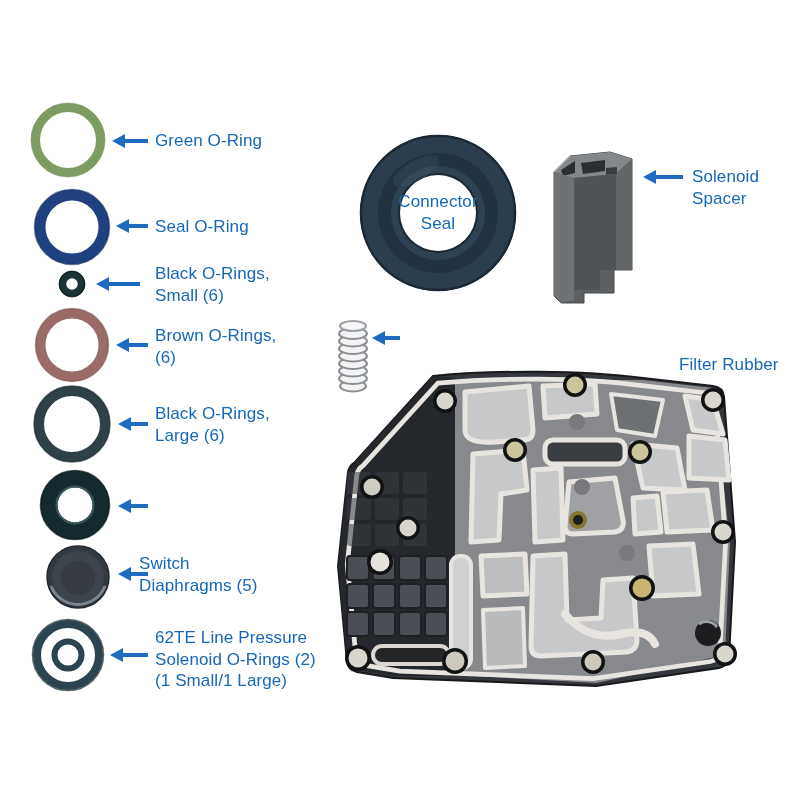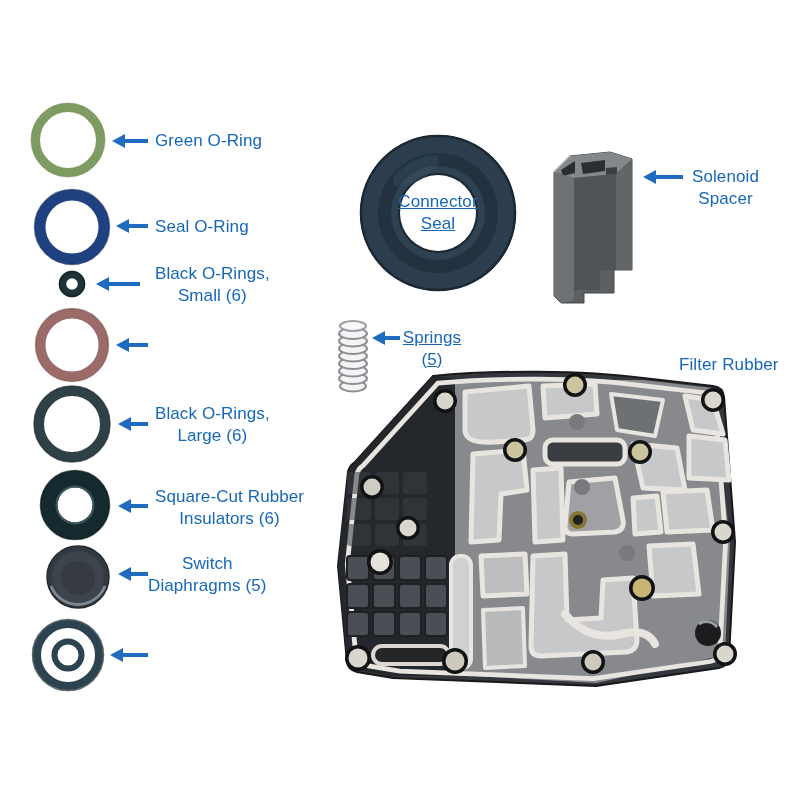--- a/index.html
+++ b/index.html
@@ -1,21 +1,21 @@
 <!DOCTYPE html>
 <html><head>
 <meta charset="utf-8">
 <style>
   html,body{margin:0;padding:0;background:#ffffff;}
   .stage{position:relative;width:800px;height:800px;background:#ffffff;overflow:hidden;
          font-family:"Liberation Sans",sans-serif;}
   .part{position:absolute;}
   .label{position:absolute;color:#1667b8;font-size:17px;line-height:21.5px;
-         white-space:pre-line;letter-spacing:.1px;text-align:center;}
-  .label.center{text-align:center;text-decoration:underline;}
+         white-space:pre-line;letter-spacing:.1px;}
+  .label.center{text-align:center;}
   .arrow{position:absolute;height:4px;background:#1e6bbf;}
   .arrow::before{content:'';position:absolute;left:-13px;top:-5px;width:0;height:0;
                  border:7px solid transparent;border-left:0;border-right:13px solid #1e6bbf;}
 </style>
 </head>
 <body>
 
 <div class="stage">
 
   <svg class="part" style="left:26px;top:98px" width="84" height="84">
@@ -95,22 +95,20 @@
     <ellipse cx="21" cy="60.5" rx="14" ry="5.5" fill="#f4f4f4" stroke="#8a8f94" stroke-width="2"></ellipse>
     <ellipse cx="21" cy="53" rx="14" ry="5.5" fill="#f4f4f4" stroke="#8a8f94" stroke-width="2"></ellipse>
     <ellipse cx="21" cy="45.5" rx="14" ry="5.5" fill="#f4f4f4" stroke="#8a8f94" stroke-width="2"></ellipse>
     <ellipse cx="21" cy="38" rx="14" ry="5.5" fill="#f4f4f4" stroke="#8a8f94" stroke-width="2"></ellipse>
     <ellipse cx="21" cy="30.5" rx="14" ry="5.5" fill="#f4f4f4" stroke="#8a8f94" stroke-width="2"></ellipse>
     <ellipse cx="21" cy="23" rx="14" ry="5.5" fill="#f4f4f4" stroke="#8a8f94" stroke-width="2"></ellipse>
     <ellipse cx="21" cy="15.5" rx="14" ry="5.5" fill="#f4f4f4" stroke="#8a8f94" stroke-width="2"></ellipse>
     <ellipse cx="21" cy="8" rx="13" ry="5" fill="#f8f8f8" stroke="#9aa0a5" stroke-width="2"></ellipse>
   </svg>
   <div class="arrow" style="left:385px;top:336px;width:15px"></div>
-  <div class="label center" style="left:400px;top:327px;width:64px">Springs
-(5)</div>
 
   <div class="label" style="left:679px;top:354px">Filter Rubber</div>
 
   <svg class="part" style="left:333px;top:370px" width="410" height="332" viewBox="0 0 410 332">
 
     <path id="outline" d="M 100,6 C 160,0 250,0 310,8 L 380,16 Q 390,17 391,27 L 402,172 L 396,287
              Q 395.5,296 386,298 L 263,316 L 60,308 L 24,302 Q 15,300 14,292 L 5,196 L 15,102 Q 16,96 22,92 Z" fill="#34373c" stroke="#17191b" stroke-width="2"></path>
 
     <path d="M 22,92 L 100,6 L 122,8 L 122,306 L 60,306 L 24,300 L 14,292 L 5,196 L 15,102 Z" fill="#24272b"></path>
 
@@ -253,20 +251,23 @@
   <div class="arrow" style="left:129px;top:343px;width:19px"></div>
   <div class="arrow" style="left:131px;top:422px;width:17px"></div>
   <div class="arrow" style="left:131px;top:504px;width:17px"></div>
   <div class="arrow" style="left:131px;top:572px;width:17px"></div>
   <div class="arrow" style="left:123px;top:653px;width:25px"></div>
 
   <div class="label" style="left:155px;top:130px">Green O-Ring</div>
   <div class="label" style="left:155px;top:216px">Seal O-Ring</div>
   <div class="label" style="left:155px;top:263px">Black O-Rings,
 Small (6)</div>
+  <div class="label" style="left:155px;top:325px">Brown O-Rings,
+(6)</div>
   <div class="label" style="left:155px;top:403px">Black O-Rings,
 Large (6)</div>
-  <div class="label" style="left:155px;top:486px">Square-Cut Rubber
-Insulators (6)</div>
-  <div class="label" style="left:148px;top:553px">Switch
+  <div class="label" style="left:139px;top:553px">Switch
 Diaphragms (5)</div>
+  <div class="label" style="left:155px;top:627px">62TE Line Pressure
+Solenoid O-Rings (2)
+(1 Small/1 Large)</div>
 
 </div>
 
 </body></html>

